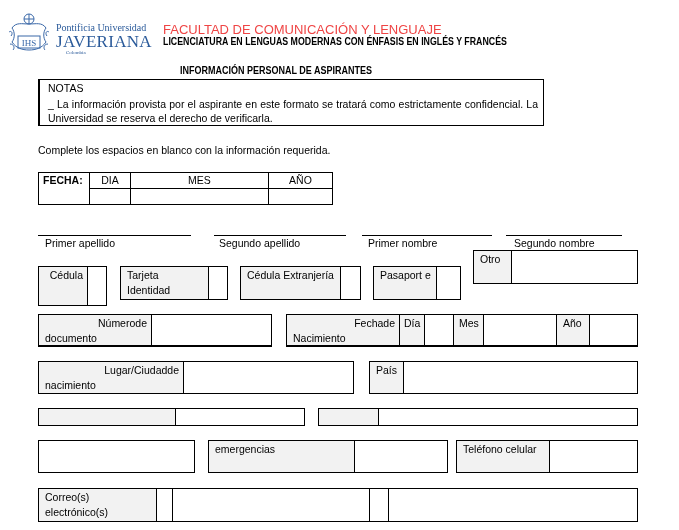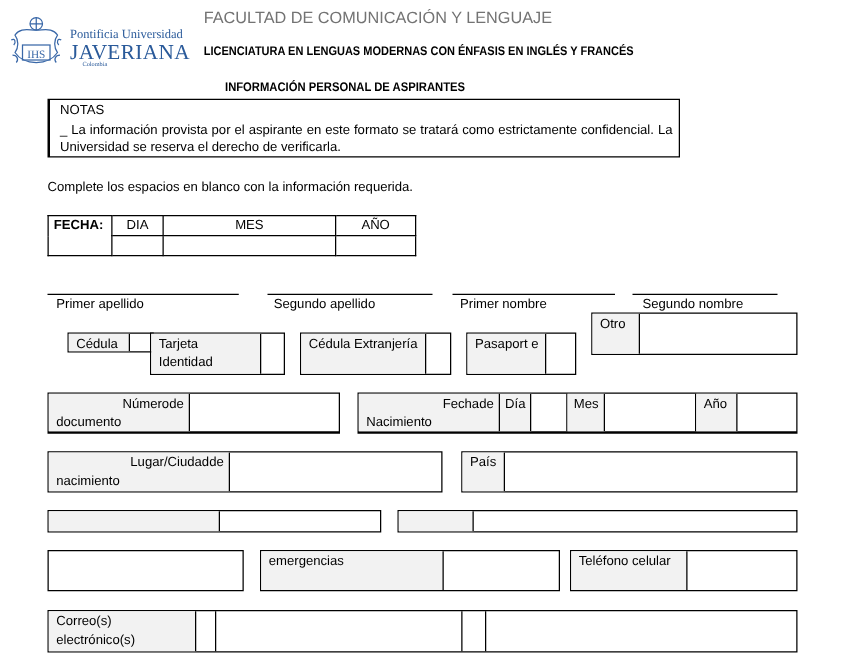--- a/index.html
+++ b/index.html
@@ -3,21 +3,21 @@
 <meta charset="utf-8">
 <style>
   html,body{margin:0;padding:0;background:#fff;}
   body{width:679px;height:530px;position:relative;overflow:hidden;font-family:"Liberation Sans",sans-serif;color:#000;font-size:11px;}
   .abs{position:absolute;}
   .logo{left:6px;top:10px;width:148px;height:48px;}
   .crest{position:absolute;left:0;top:0;width:46px;height:46px;}
   .logo-pont{position:absolute;left:50px;top:12px;font-family:"Liberation Serif",serif;font-size:10px;color:#2a5a9a;white-space:nowrap;}
   .logo-jav{position:absolute;left:50px;top:22px;font-family:"Liberation Serif",serif;font-size:17px;color:#2a5a9a;letter-spacing:0.3px;white-space:nowrap;}
   .logo-col{position:absolute;left:60px;top:40px;font-family:"Liberation Serif",serif;font-size:5px;color:#2a5a9a;white-space:nowrap;}
-  .fac{left:163px;top:6px;font-size:13px;color:#737373;white-space:nowrap;text-align:right;}
+  .fac{left:163px;top:22px;font-size:13px;color:#ef4444;white-space:nowrap;text-align:right;}
   .lic{left:163px;top:36px;font-size:10px;font-weight:bold;white-space:nowrap;transform:scaleX(0.88);transform-origin:left;}
   .title{left:180px;top:65px;font-size:10px;font-weight:bold;white-space:nowrap;transform:scaleX(0.9);transform-origin:left;}
   .notes{left:38px;top:79px;width:506px;height:47px;border:1px solid #000;border-left:2px solid #000;box-sizing:border-box;}
   .notes-h{position:absolute;left:8px;top:2px;font-size:10.5px;}
   .notes-t{position:absolute;left:8px;top:17px;width:490px;font-size:10.5px;line-height:14px;text-align:justify;text-align-last:left;}
   .instr{left:38px;top:144px;font-size:10.5px;white-space:nowrap;text-align:right;}
   table.g{border-collapse:collapse;position:absolute;}
   table.g td{border:1px solid #000;padding:0 4px;font-size:10.5px;vertical-align:top;line-height:15px;}
   .sh{background:#f2f2f2;}
   .c{text-align:center;}
@@ -76,21 +76,21 @@
 
 <div class="line" style="left:38px;top:235px;width:153px;"></div>
 <div class="lbl" style="left:45px;top:237px;">Primer apellido</div>
 <div class="line" style="left:214px;top:235px;width:132px;"></div>
 <div class="lbl" style="left:219px;top:237px;">Segundo apellido</div>
 <div class="line" style="left:362px;top:235px;width:130px;"></div>
 <div class="lbl" style="left:368px;top:237px;">Primer nombre</div>
 <div class="line" style="left:506px;top:235px;width:116px;"></div>
 <div class="lbl" style="left:514px;top:237px;">Segundo nombre</div>
 
-<div class="box" style="left:54px;top:266px;width:69px;height:16px;">
+<div class="box" style="left:38px;top:266px;width:69px;height:40px;text-align:right;">
   <div class="sh" style="width:49px;">Cédula</div>
   <div style="flex:1;"></div>
 </div>
 <div class="box" style="left:120px;top:266px;width:108px;height:34px;">
   <div class="sh" style="width:88px;">Tarjeta Identidad</div>
   <div style="flex:1;"></div>
 </div>
 <div class="box" style="left:240px;top:266px;width:121px;height:34px;">
   <div class="sh" style="width:100px;">Cédula Extranjería</div>
   <div style="flex:1;"></div>

